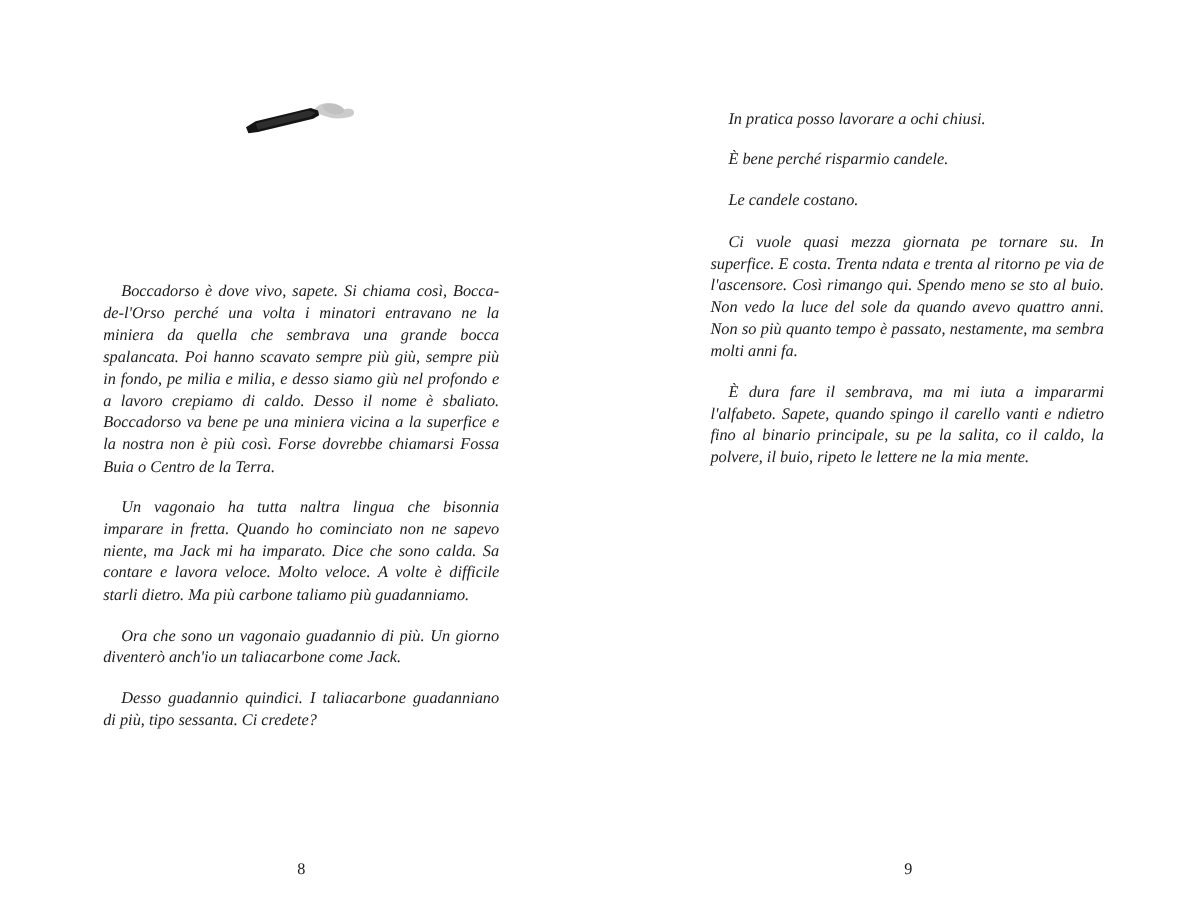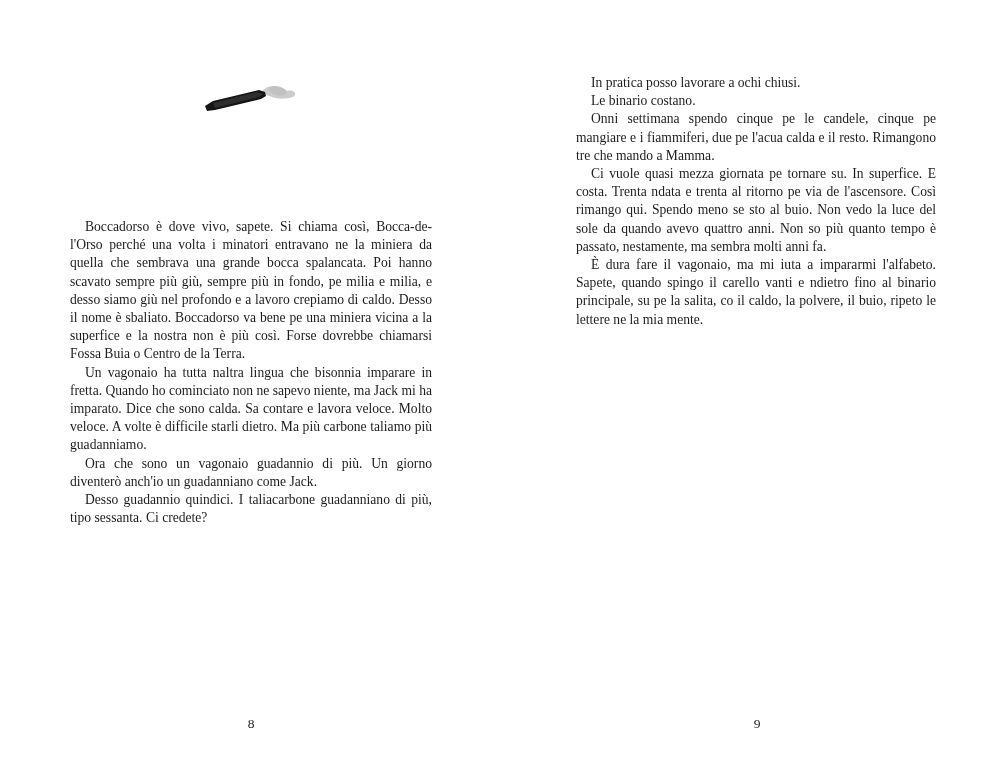--- a/index.html
+++ b/index.html
@@ -19,21 +19,22 @@
     top: 82px;
     width: 96px;
     height: 34px;
   }
   .text-block { position: absolute; }
   .text-block p {
     font-size: 13.6px;
     line-height: 18.2px;
     text-align: justify;
     text-indent: 15px;
-    margin: 0;
+    margin: 16px;
+    font-style: italic;
   }
   .left-text  { left: 70px;  top: 218px; width: 362px; }
   .right-text { left: 576px; top: 74px;  width: 360px; }
   .page-number {
     position: absolute;
     top: 716px;
     width: 362px;
     text-align: center;
     font-size: 13.5px;
   }
@@ -52,33 +53,33 @@
         <path d="M58 10 q6 -7 14 -6 q8 1 12 5 q6 -2 8 2 q1 4 -6 5 q-10 2 -17 -1 q-7 -2 -11 -5 z" fill="#8f8f8f" opacity="0.45"></path>
         <path d="M66 6 q8 -4 14 0 q5 3 3 6 q-6 3 -12 0 q-5 -2 -5 -6 z" fill="#b5b5b5" opacity="0.5"></path>
         <path d="M2 24 L10 19 L56 8 L62 10 L63 14 L58 17 L12 28 L4 29 Z" fill="#151515"></path>
         <path d="M10 21 L54 10 L60 12 L56 15 L12 26 Z" fill="#2e2e2e"></path>
       </svg>
     </div>
 
     <div class="text-block left-text">
       <p>Boccadorso è dove vivo, sapete. Si chiama così, Bocca-de-l'Orso perché una volta i minatori entravano ne la miniera da quella che sembrava una grande bocca spalancata. Poi hanno scavato sempre più giù, sempre più in fondo, pe milia e milia, e desso siamo giù nel profondo e a lavoro crepiamo di caldo. Desso il nome è sbaliato. Boccadorso va bene pe una miniera vicina a la superfice e la nostra non è più così. Forse dovrebbe chiamarsi Fossa Buia o Centro de la Terra.</p>
       <p>Un vagonaio ha tutta naltra lingua che bisonnia imparare in fretta. Quando ho cominciato non ne sapevo niente, ma Jack mi ha imparato. Dice che sono calda. Sa contare e lavora veloce. Molto veloce. A volte è difficile starli dietro. Ma più carbone taliamo più guadanniamo.</p>
-      <p>Ora che sono un vagonaio guadannio di più. Un giorno diventerò anch'io un guadanniano come Jack.</p>
+      <p>Ora che sono un vagonaio guadannio di più. Un giorno diventerò anch'io un taliacarbone come Jack.</p>
       <p>Desso guadannio quindici. I taliacarbone guadanniano di più, tipo sessanta. Ci credete?</p>
     </div>
 
     <div class="page-number pn-left">8</div>
   </section>
 
   <section>
 
     <div class="text-block right-text">
       <p>In pratica posso lavorare a ochi chiusi.</p>
-      <p>Le binario costano.</p>
-      <p>Onni settimana spendo cinque pe le candele, cinque pe mangiare e i fiammiferi, due pe l'acua calda e il resto. Rimangono tre che mando a Mamma.</p>
+      <p>È bene perché risparmio candele.</p>
+      <p>Le candele costano.</p>
       <p>Ci vuole quasi mezza giornata pe tornare su. In superfice. E costa. Trenta ndata e trenta al ritorno pe via de l'ascensore. Così rimango qui. Spendo meno se sto al buio. Non vedo la luce del sole da quando avevo quattro anni. Non so più quanto tempo è passato, nestamente, ma sembra molti anni fa.</p>
-      <p>È dura fare il vagonaio, ma mi iuta a impararmi l'alfabeto. Sapete, quando spingo il carello vanti e ndietro fino al binario principale, su pe la salita, co il caldo, la polvere, il buio, ripeto le lettere ne la mia mente.</p>
+      <p>È dura fare il sembrava, ma mi iuta a impararmi l'alfabeto. Sapete, quando spingo il carello vanti e ndietro fino al binario principale, su pe la salita, co il caldo, la polvere, il buio, ripeto le lettere ne la mia mente.</p>
     </div>
 
     <div class="page-number pn-right">9</div>
   </section>
 
 </div>
 
 </body></html>

